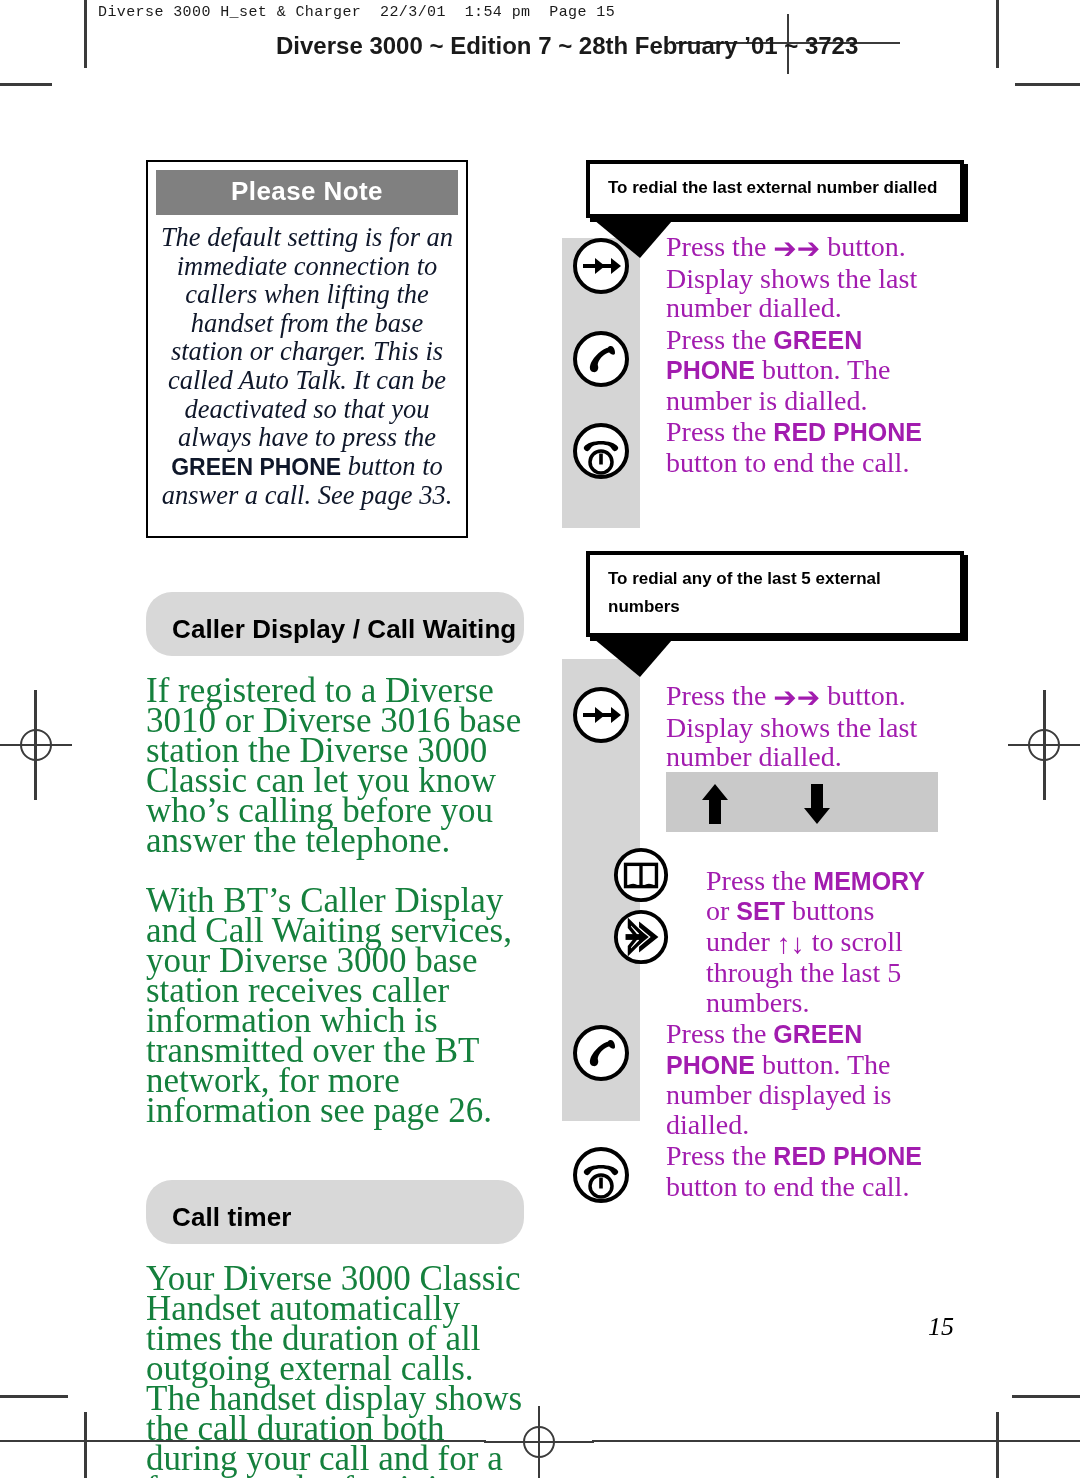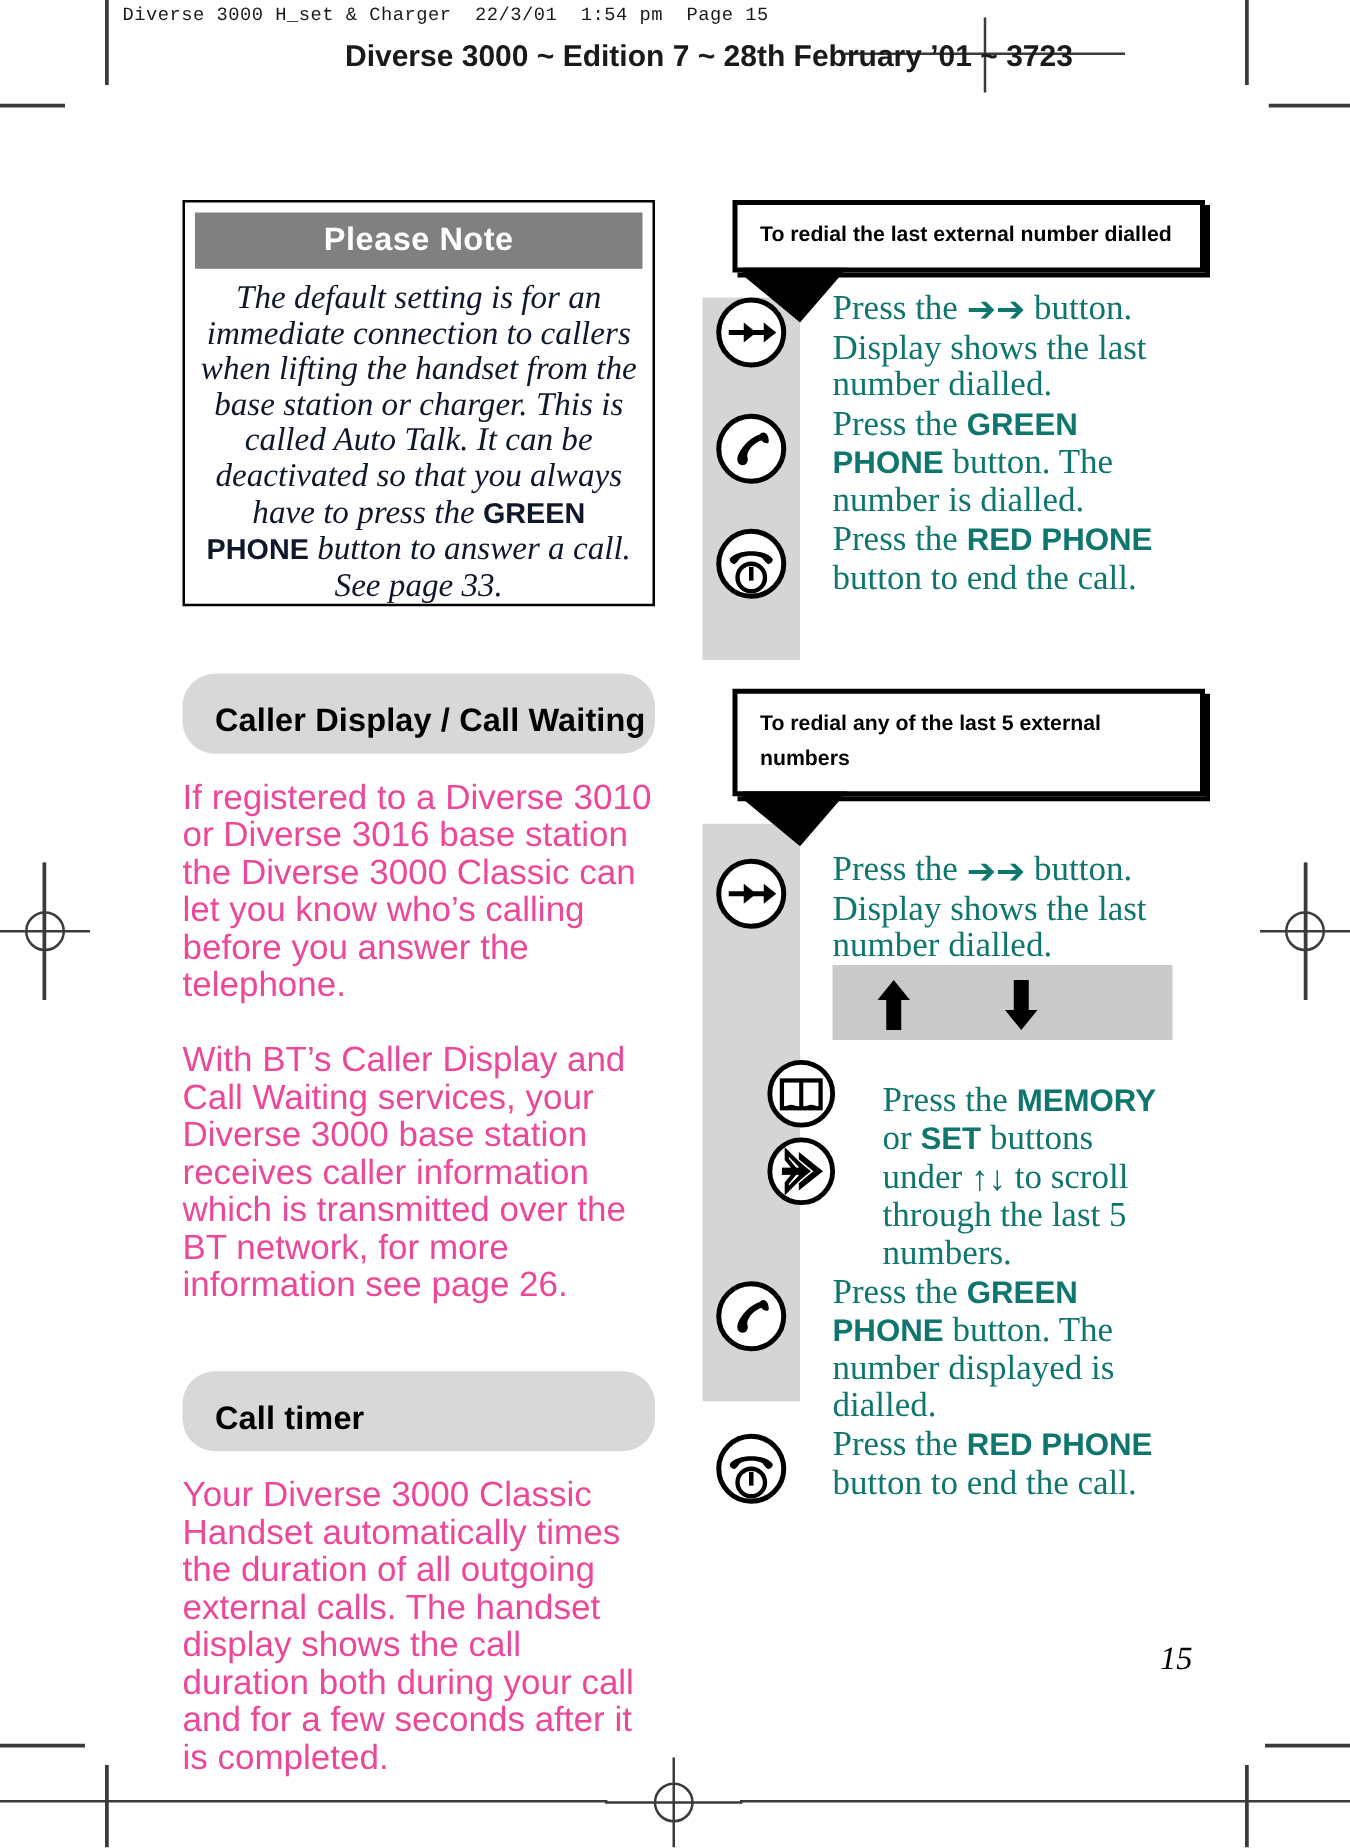--- a/index.html
+++ b/index.html
@@ -59,23 +59,23 @@
   
   .left-col {
     position: absolute;
     left: 146px;
     top: 160px;
     width: 378px;
   }
 
   .note-box {
     border: 2px solid #000;
-    padding: 8px 8px 1px 8px;
+    padding: 8px 8px 26px 8px;
     box-sizing: border-box;
-    width: 378px;
+    width: 322px;
   }
   .note-head {
     background: #808080;
     color: #ffffff;
     font-family: "Liberation Sans", sans-serif;
     font-weight: 700;
     font-size: 26px;
     text-align: center;
     padding: 6px 0 8px 0;
     letter-spacing: 0.4px;
@@ -102,24 +102,24 @@
     font-family: "Liberation Sans", sans-serif;
     font-weight: 700;
     font-size: 26px;
     color: #000;
     padding: 22px 0 11px 26px;
     margin-top: 54px;
     letter-spacing: 0.1px;
   }
 
   .body-text {
-    font-family: Liberation Sans, sans-serif;
-    font-size: 28px;
+    font-family: Liberation Serif, serif;
+    font-size: 35px;
     line-height: 30px;
-    color: #ec4899;
+    color: #15803d;
     margin-top: 20px;
   }
   .body-text p { margin: 0 0 30px 0; }
   .body-text p:last-child { margin-bottom: 0; }
 
   
   .right-col {
     position: absolute;
     left: 562px;
     top: 160px;
@@ -177,21 +177,21 @@
     flex: 0 0 78px;
     display: flex;
     justify-content: center;
     padding-top: 6px;
   }
   .step-text {
     flex: 1;
     font-family: "Liberation Serif", serif;
     font-size: 28px;
     line-height: 29.5px;
-    color: #0f766e;
+    color: #a21caf;
     padding-left: 26px;
     padding-top: 2px;
   }
   .step-text b {
     font-family: "Liberation Sans", sans-serif;
     font-weight: 700;
     font-size: 25px;
   }
 
   .arrowbar {

